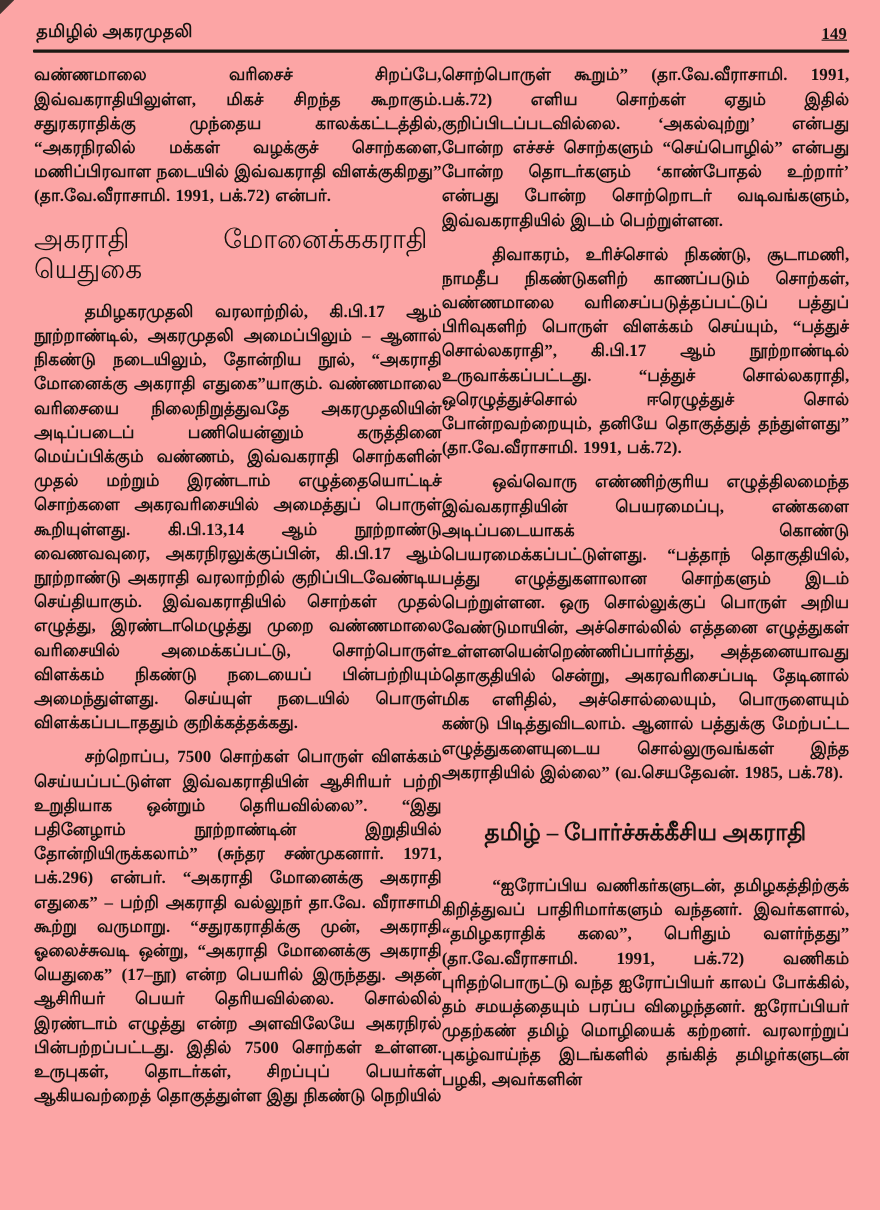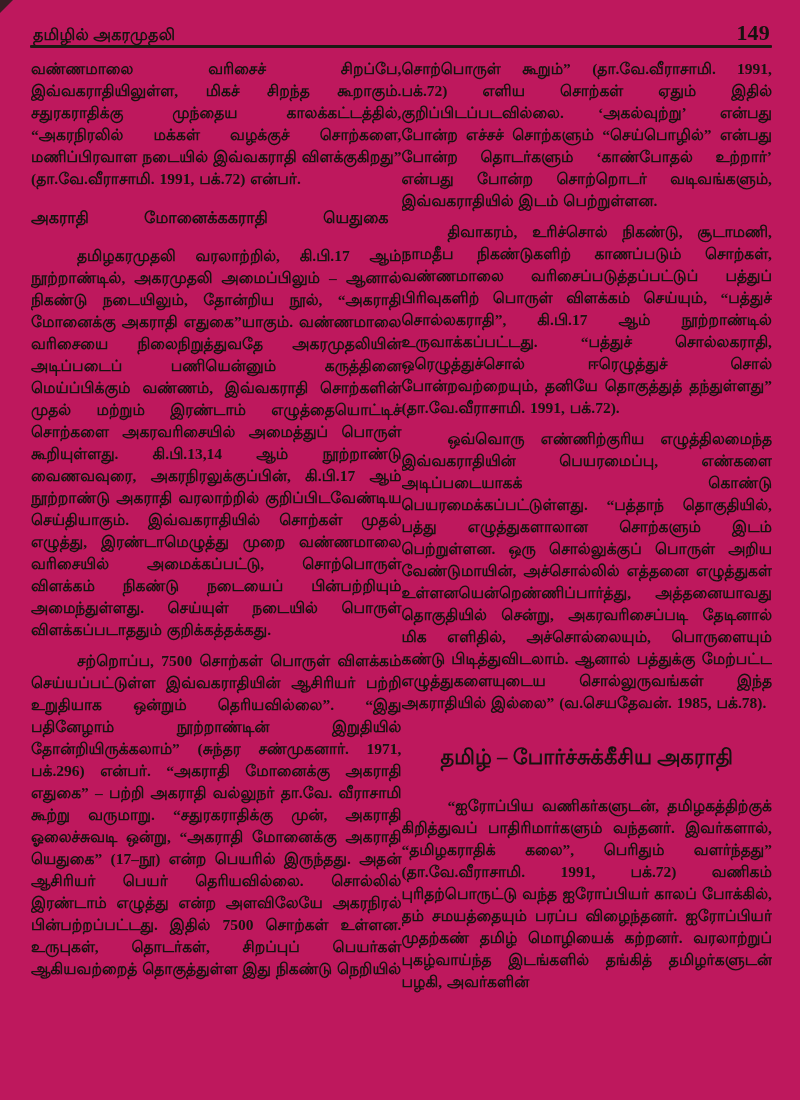--- a/index.html
+++ b/index.html
@@ -4,37 +4,37 @@
 <style>
   html, body { margin: 0; padding: 0; }
   body {
     width: 800px; height: 1100px;
     background: #fbfaf6;
     color: #15130f;
     font-family: "Liberation Serif", "DejaVu Sans", sans-serif;
     position: relative;
     overflow: hidden;
   }
-  .page { position: absolute; inset: 0; background: #be185d; }
+  .page { position: absolute; inset: 0; background: #fca5a5; }
 
   .corner-mark {
     position: absolute; top: 0; left: 0;
     width: 13px; height: 13px;
     background: #23201a;
     clip-path: polygon(0 0, 100% 0, 0 100%);
     opacity: 0.85;
   }
 
   .header {
     position: absolute; top: 20px; left: 33px; right: 30px;
     display: flex; justify-content: space-between; align-items: flex-end;
     font-weight: bold; font-size: 16px; letter-spacing: 0.2px;
   }
   .header-title { }
-  .header-page-number { font-size: 22px; }
+  .header-page-number { font-size: 15px; text-decoration: underline; }
   .header-rule {
     position: absolute; top: 45px; left: 30px; right: 28px;
     height: 3px; background: #1c1913;
     border-radius: 1px;
   }
 
   .columns {
     position: absolute; top: 58px; left: 31px; right: 28px; bottom: 28px;
     display: flex; 
   }
@@ -45,22 +45,22 @@
     font-size: 15.5px;
     line-height: 22px;
     text-align: justify;
     font-weight: 600;
     word-spacing: 1px;
   }
   p.indent { text-indent: 46px; }
   p.last { margin-bottom: 0; }
 
   .subhead-left {
-    font-weight: bold;
-    font-size: 16px;
+    font-weight: normal;
+    font-size: 24px;
     line-height: 28px;
     margin: 14px 13px 13px 0;
   }
   .subhead-left .line-justify {
     display: block;
     text-align: justify;
     text-align-last: justify;
   }
   .subhead-left .line-plain { display: block; }
 

